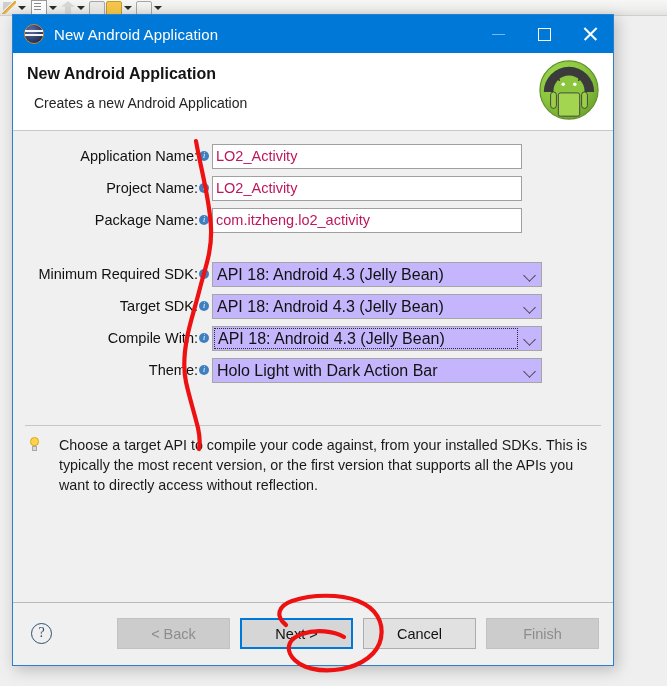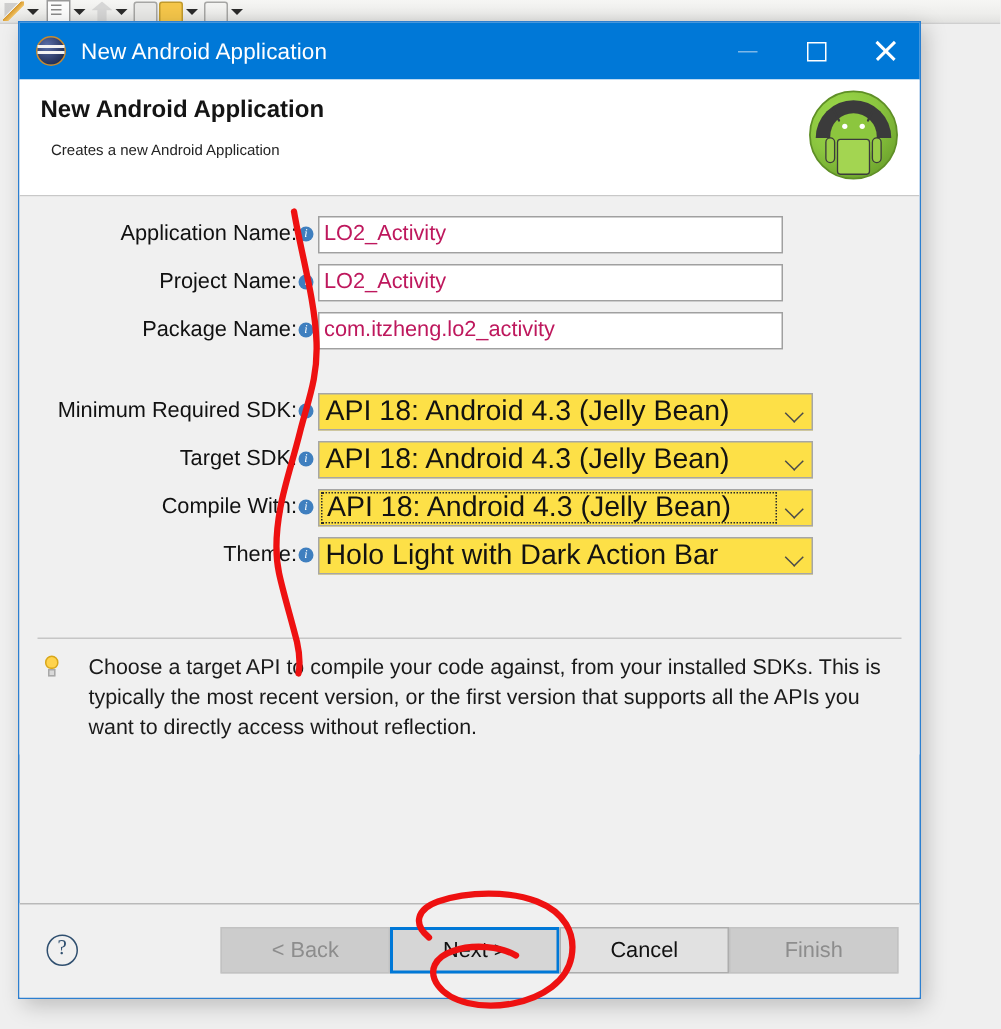--- a/index.html
+++ b/index.html
@@ -196,21 +196,21 @@
   .header-title {
     position: absolute;
     left: 14px; top: 12px;
     font-size: 16px;
     font-weight: bold;
     color: #141414;
   }
   .header-sub {
     position: absolute;
     left: 21px; top: 42px;
-    font-size: 10px;
+    font-size: 14px;
     color: #242424;
   }
   .droid {
     position: absolute;
     right: 13px; top: 6px;
     width: 62px; height: 62px;
     border-radius: 50%;
   }
 
   
@@ -268,24 +268,24 @@
     font-size: 14.5px;
     color: #be185d;
     padding: 0 3px;
     line-height: 23px;
     white-space: nowrap;
     overflow: hidden;
   }
   .combo {
     width: 330px;
     height: 25px;
-    background: #fde047;
+    background: #c4b5fd;
     border: 1px solid #a6a6a6;
     box-sizing: border-box;
-    font-size: 19px;
+    font-size: 16px;
     color: #121212;
     display: flex;
     align-items: center;
     position: relative;
   }
   .combo .cval {
     flex: 1;
     padding: 0 4px;
     line-height: 23px;
     white-space: nowrap;
@@ -378,20 +378,21 @@
     color: #2f4f6f;
     font-size: 14px;
     font-family: "Liberation Serif", serif;
     text-align: center;
     line-height: 18px;
   }
   .btns {
     position: absolute;
     right: 14px; top: 15px;
     display: flex;
+    gap: 10px;
   }
   .btn {
     width: 113px;
     height: 31px;
     box-sizing: border-box;
     font-size: 14.5px;
     display: flex;
     align-items: center;
     justify-content: center;
     background: #e1e1e1;

